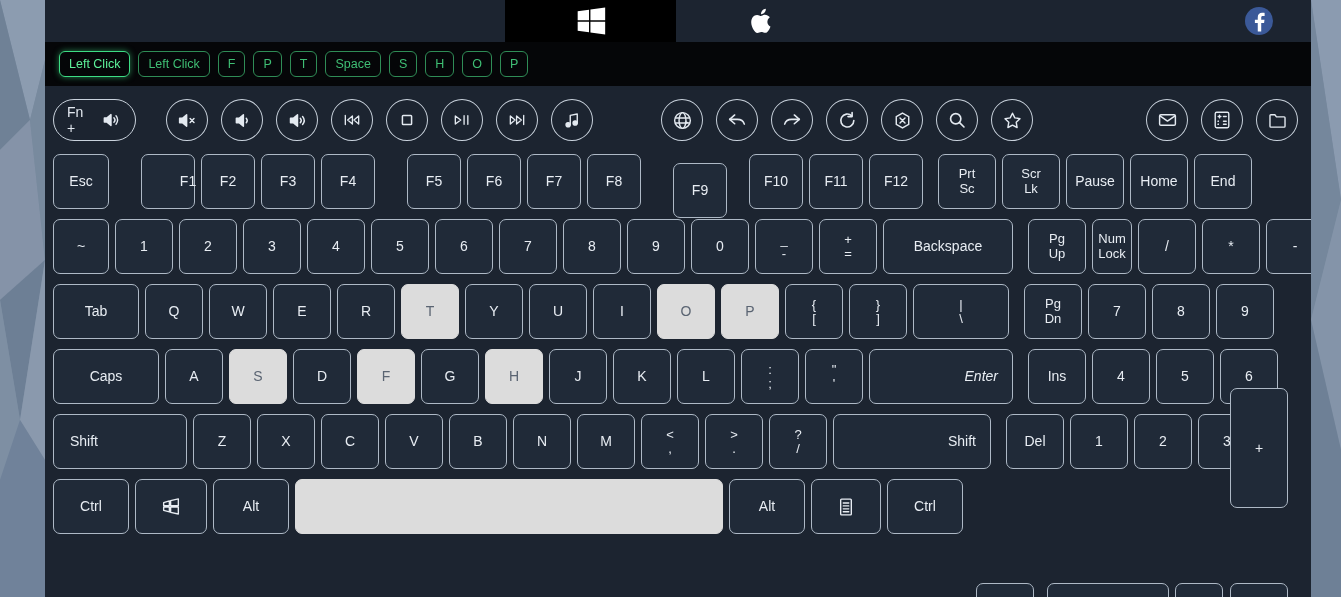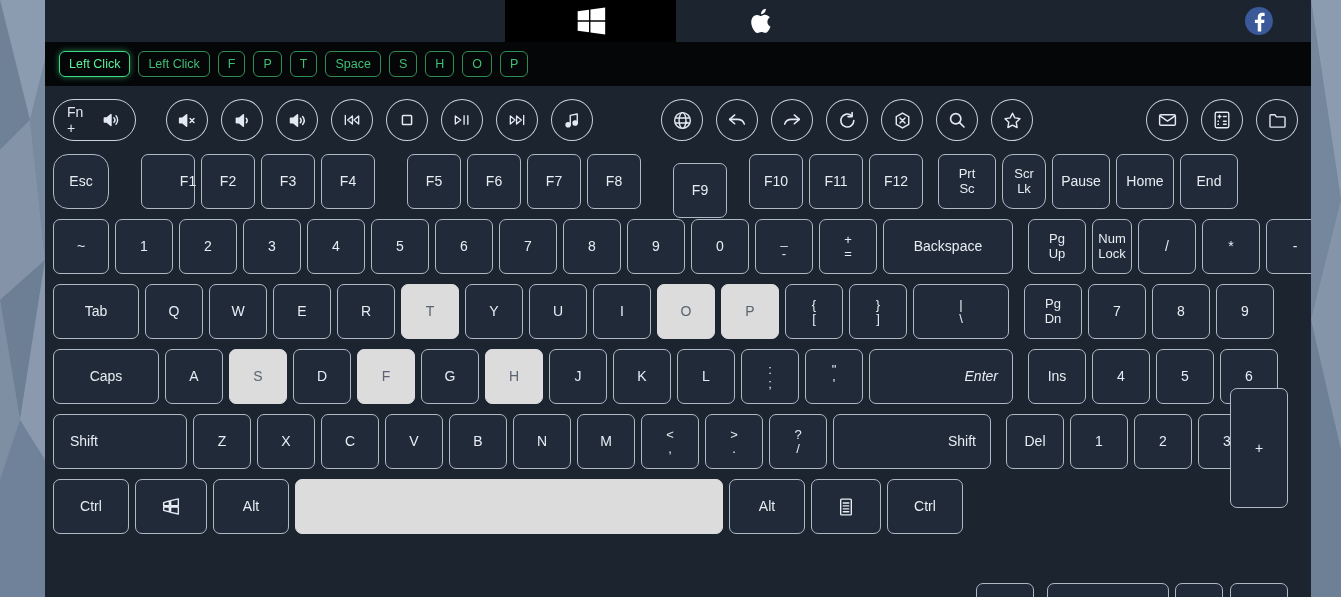--- a/index.html
+++ b/index.html
@@ -412,21 +412,21 @@
       <span>
         <svg width="23" height="21" viewBox="0 0 24 24" fill="none" stroke="#e3e9f0" stroke-width="1.6" stroke-linejoin="round">
           <path d="M3.4 18.6V6.4a1 1 0 0 1 1-1h4.6l1.8 2.4h8.8a1 1 0 0 1 1 1v9.8a1 1 0 0 1-1 1H4.4a1 1 0 0 1-1-1z"></path>
         </svg>
       </span>
     </div>
   </div>
 
   <div id="keyboard">
     <div class="krow">
-        <div class="key" style="width: 56px; border-radius: 15px;">
+        <div class="key" style="width: 56px;">
           <span>Esc</span>
         </div>
         <div class="spacer" style="width: 26px;"></div>
         <div class="key" style="width: 54px; padding-left: 40px;">
           <span>F1</span>
         </div>
         <div class="key" style="width: 54px;">
           <span>F2</span>
         </div>
         <div class="key" style="width: 54px;">
@@ -459,21 +459,21 @@
           <span>F11</span>
         </div>
         <div class="key" style="width: 54px;">
           <span>F12</span>
         </div>
         <div class="spacer" style="width: 9px;"></div>
         <div class="key two-line" style="width: 58px;">
           <span>Prt</span>
           <span>Sc</span>
         </div>
-        <div class="key two-line" style="width: 44px; border-radius: 11px;">
+        <div class="key two-line" style="width: 58px;">
           <span>Scr</span>
           <span>Lk</span>
         </div>
         <div class="key" style="width: 58px;">
           <span>Pause</span>
         </div>
         <div class="key" style="width: 58px;">
           <span>Home</span>
         </div>
         <div class="key" style="width: 58px;">

